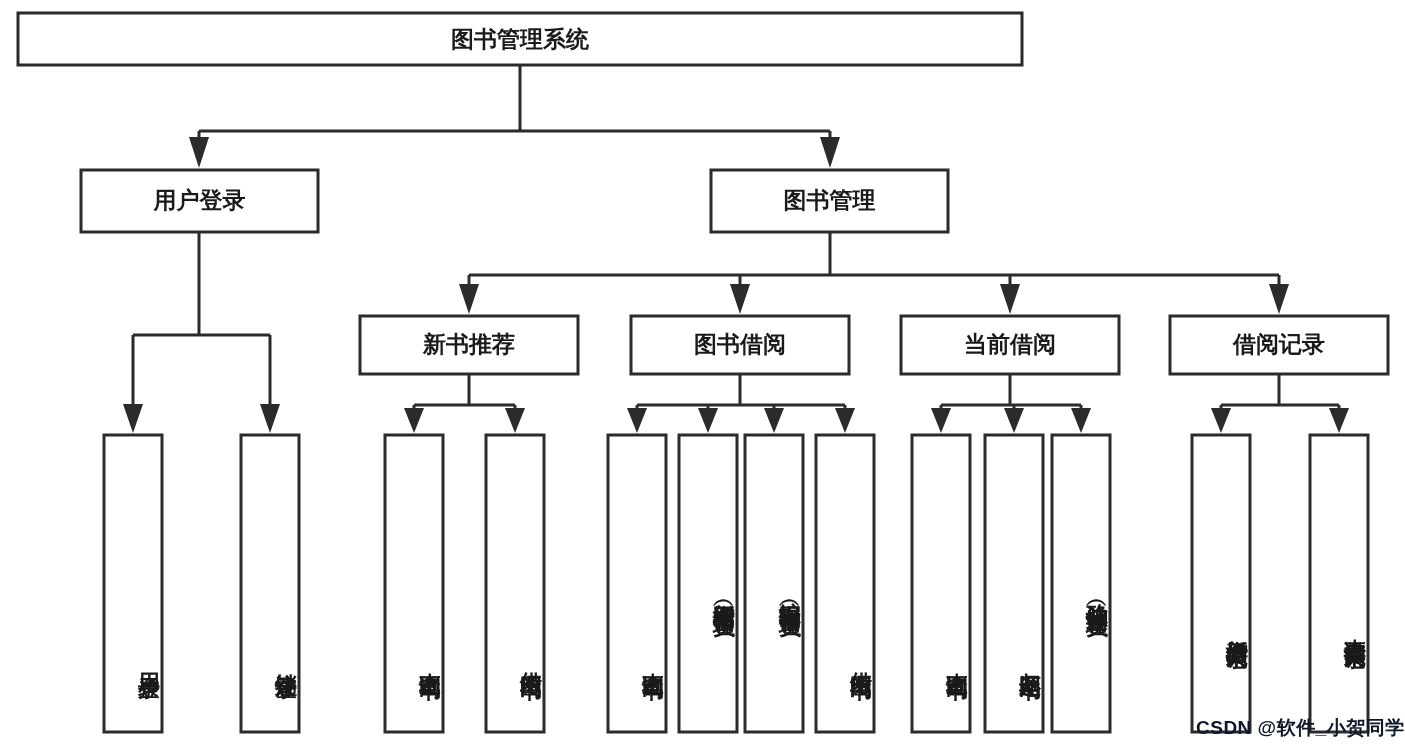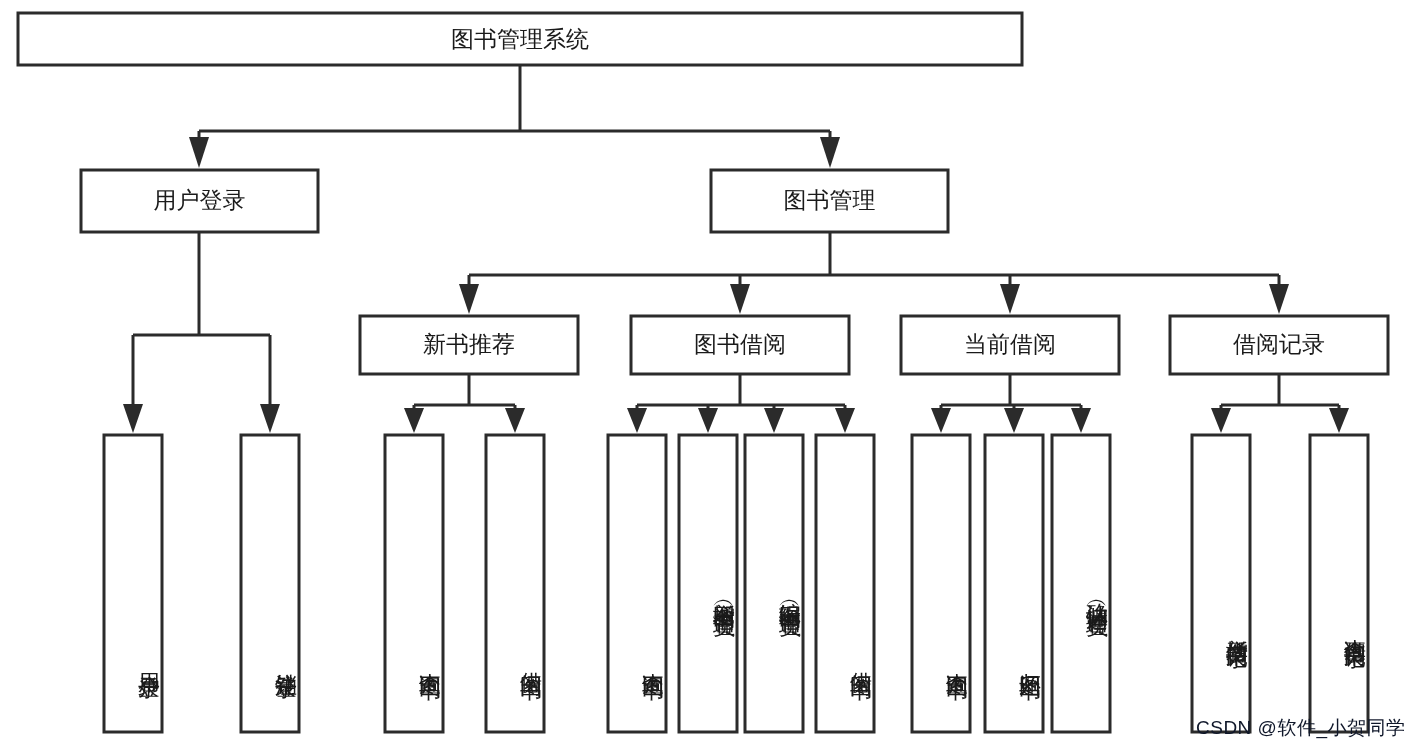--- a/index.html
+++ b/index.html
@@ -11,20 +11,21 @@
     width: 1405px;
     height: 747px;
     font-family: "Liberation Sans", "DejaVu Sans", sans-serif;
     overflow: hidden;
     position: relative;
   }
   #diagram-root {
     position: relative;
     width: 1405px;
     height: 747px;
+    font-weight: bold;
   }
   svg.diagram {
     position: absolute;
     left: 0;
     top: 0;
     width: 1405px;
     height: 747px;
     display: block;
   }
   .node-box {

